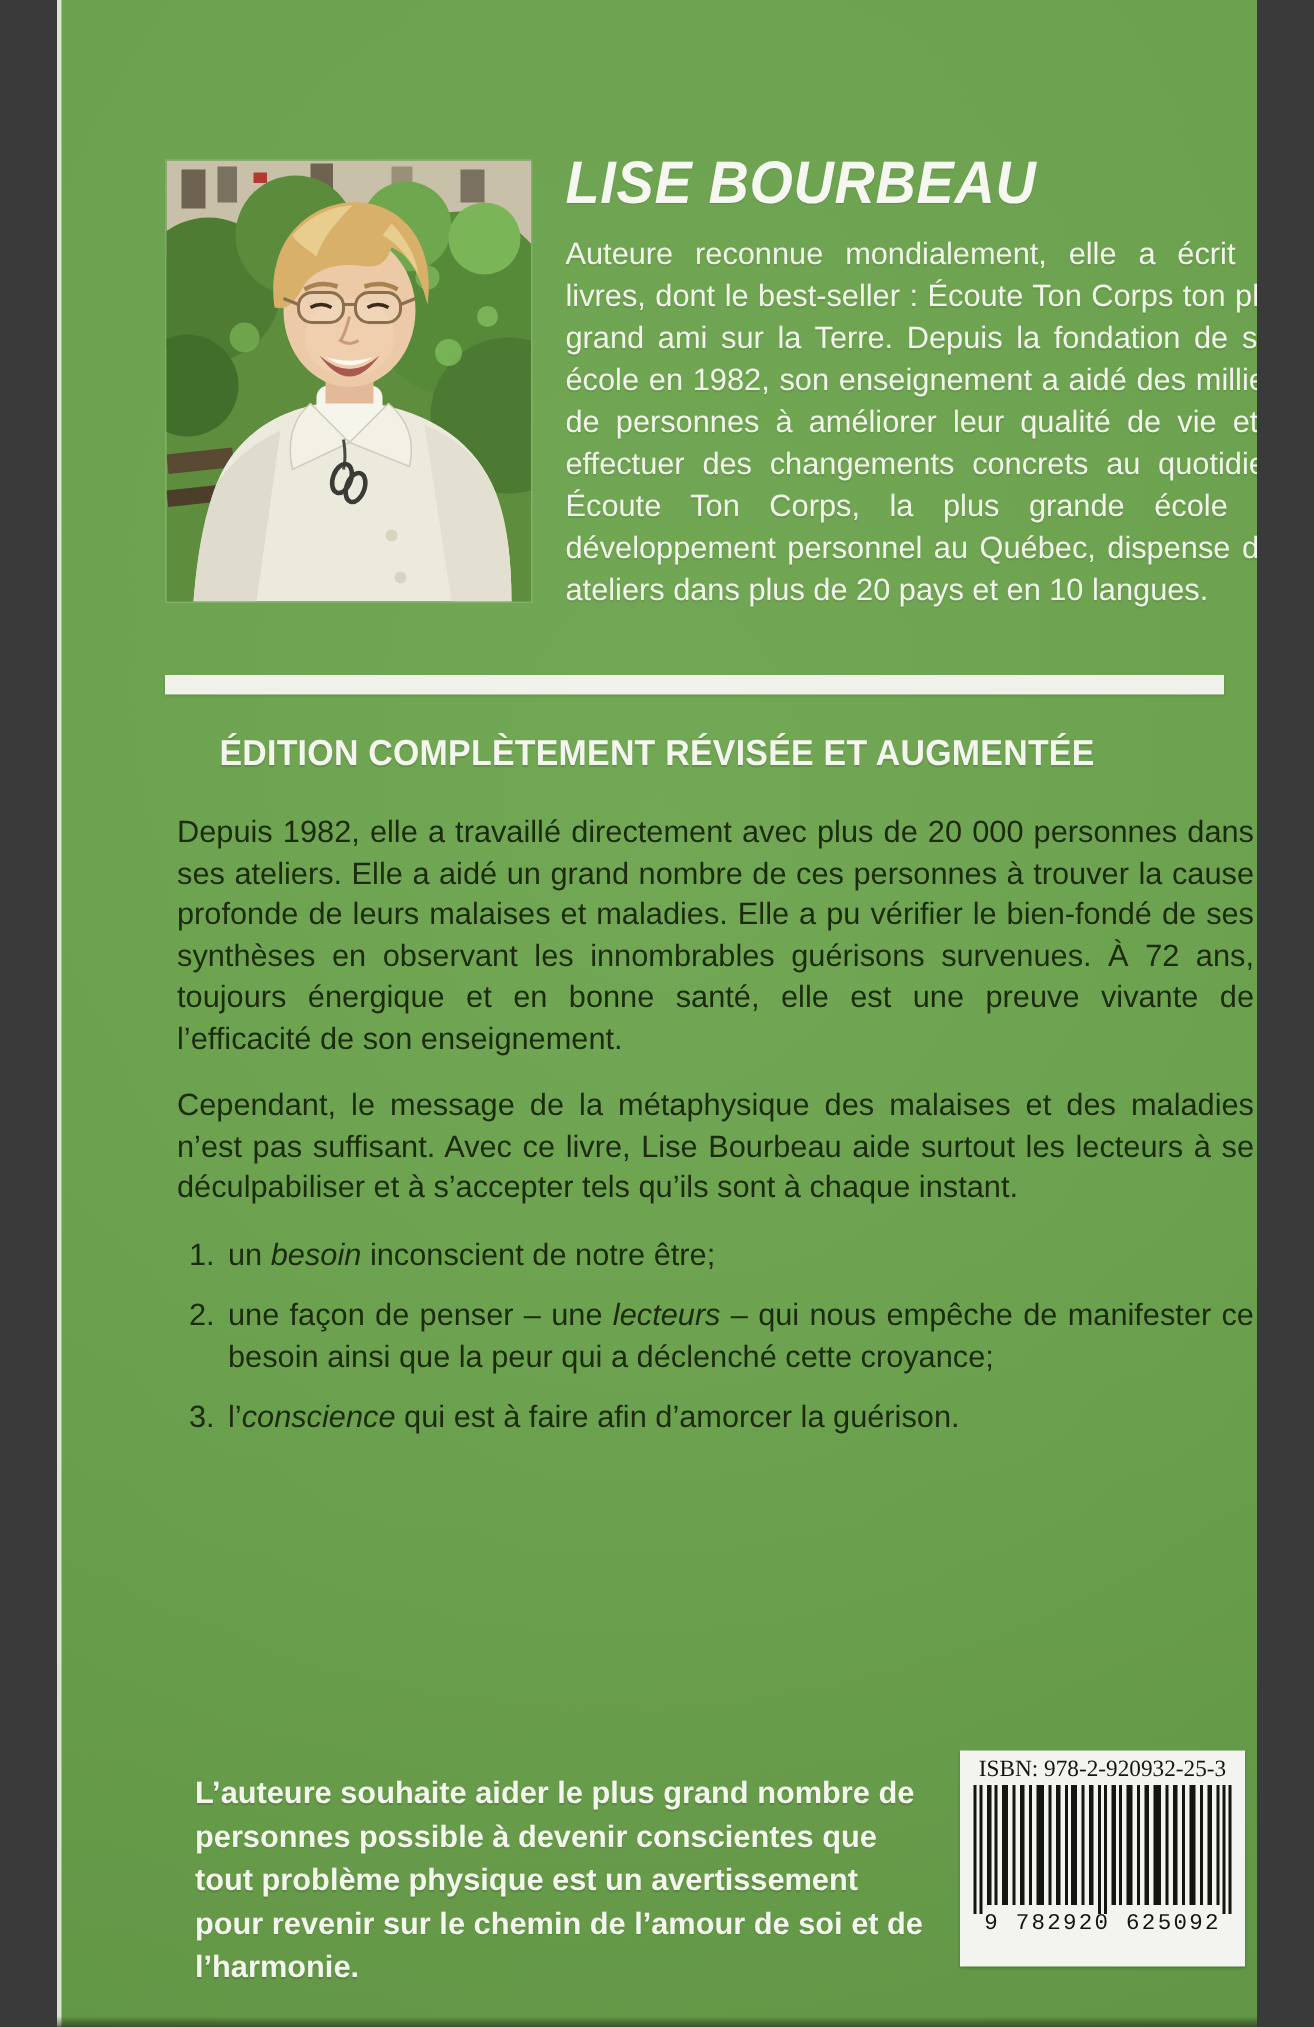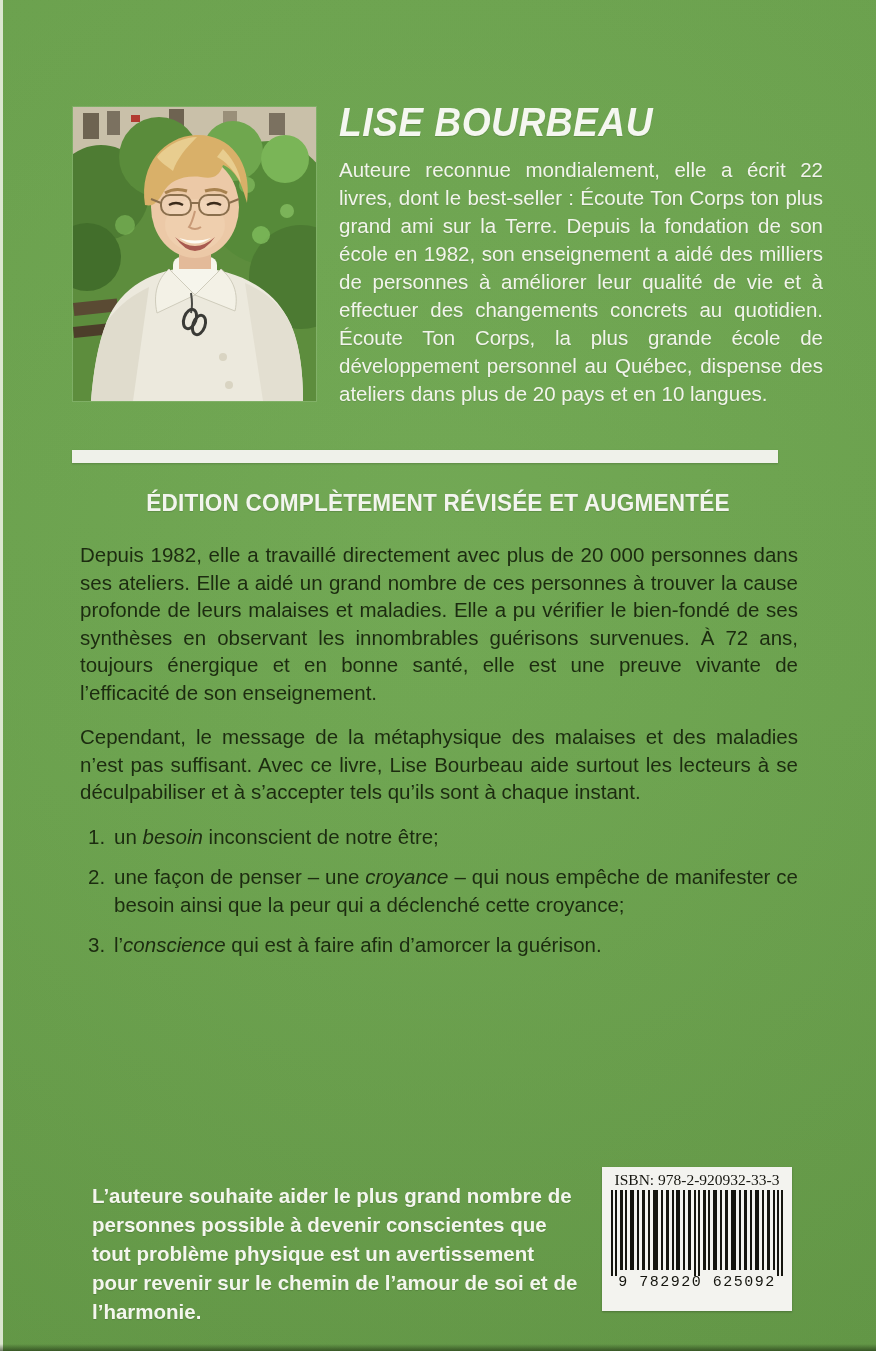--- a/index.html
+++ b/index.html
@@ -1,18 +1,18 @@
 <!DOCTYPE html>
 <html><head>
 <meta charset="utf-8">
 <style>
   html,body{margin:0;padding:0;background:#3a3a3a;}
   .cover{
     position:relative;
-    width:876px;height:1351px;
+    width:800px;height:1351px;
     margin:0 auto;
     overflow:hidden;
     background:
       radial-gradient(ellipse 120% 90% at 50% 42%, rgba(255,255,255,0.05), rgba(0,0,0,0.06)),
       linear-gradient(175deg,#6da64e 0%, #6aa34b 55%, #659c47 100%);
     font-family:"Liberation Sans", sans-serif;
   }
   .edge-left{position:absolute;left:0;top:0;width:3px;height:100%;background:#eef2e6;opacity:.85;}
   .bottom-edge{position:absolute;left:0;bottom:0;width:100%;height:7px;
     background:linear-gradient(to bottom, rgba(0,0,0,0) 0%, rgba(20,34,10,.55) 100%);}
@@ -157,33 +157,33 @@
     <p>Depuis 1982, elle a travaillé directement avec plus de 20 000 personnes dans ses ateliers. Elle a aidé un grand nombre de ces personnes à trouver la cause profonde de leurs malaises et maladies. Elle a pu vérifier le bien-fondé de ses synthèses en observant les innombrables guérisons survenues. À 72 ans, toujours énergique et en bonne santé, elle est une preuve vivante de l’efficacité de son enseignement.</p>
     <p>Cependant, le message de la métaphysique des malaises et des maladies n’est pas suffisant. Avec ce livre, Lise Bourbeau aide surtout les lecteurs à se déculpabiliser et à s’accepter tels qu’ils sont à chaque instant.</p>
 
     <div class="list">
       <div class="li">
         <span class="num">1.</span>
         <span class="li-text"><span>un </span><i>besoin</i><span> inconscient de notre être;</span></span>
       </div>
       <div class="li">
         <span class="num">2.</span>
-        <span class="li-text"><span>une façon de penser – une </span><i>croyance</i><span> – qui nous empêche de manifester ce besoin ainsi que la peur qui a déclenché cette croyance;</span></span>
+        <span class="li-text"><span>une façon de penser – une </span><i>lecteurs</i><span> – qui nous empêche de manifester ce besoin ainsi que la peur qui a déclenché cette croyance;</span></span>
       </div>
       <div class="li">
         <span class="num">3.</span>
         <span class="li-text"><span>l’</span><i>conscience</i><span> qui est à faire afin d’amorcer la guérison.</span></span>
       </div>
     </div>
   </div>
 
   <p class="closing">L’auteure souhaite aider le plus grand nombre de personnes possible à devenir conscientes que tout problème physique est un avertissement pour revenir sur le chemin de l’amour de soi et de l’harmonie.</p>
 
   <div class="barcode-box">
-    <div class="isbn">ISBN: 978-2-920932-33-3</div>
+    <div class="isbn">ISBN: 978-2-920932-25-3</div>
     <svg class="bars" viewBox="0 0 176 86" preserveAspectRatio="none">
       <g fill="#15150f">
         <rect x="2" y="0" width="2" height="86"></rect>
         <rect x="6" y="0" width="2" height="86"></rect>
         <rect x="11" y="0" width="3" height="80"></rect>
         <rect x="16" y="0" width="2" height="80"></rect>
         <rect x="21" y="0" width="4" height="80"></rect>
         <rect x="28" y="0" width="2" height="80"></rect>
         <rect x="33" y="0" width="3" height="80"></rect>
         <rect x="39" y="0" width="2" height="80"></rect>

